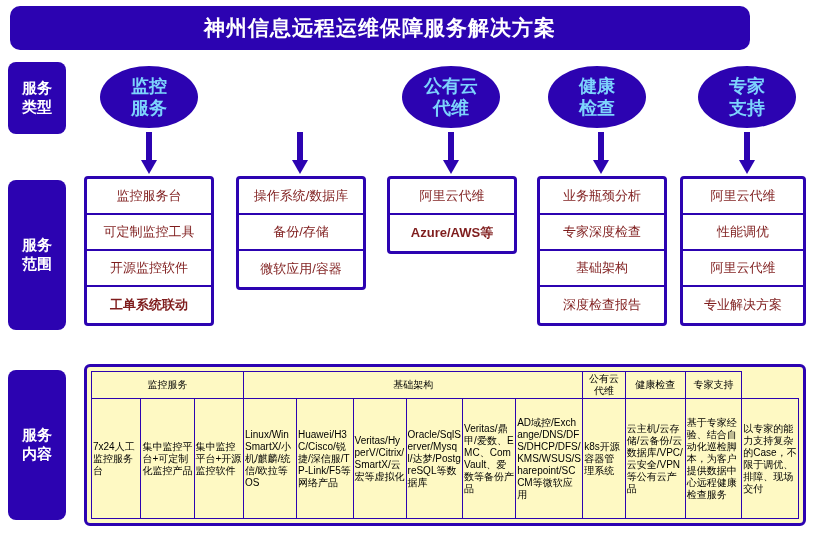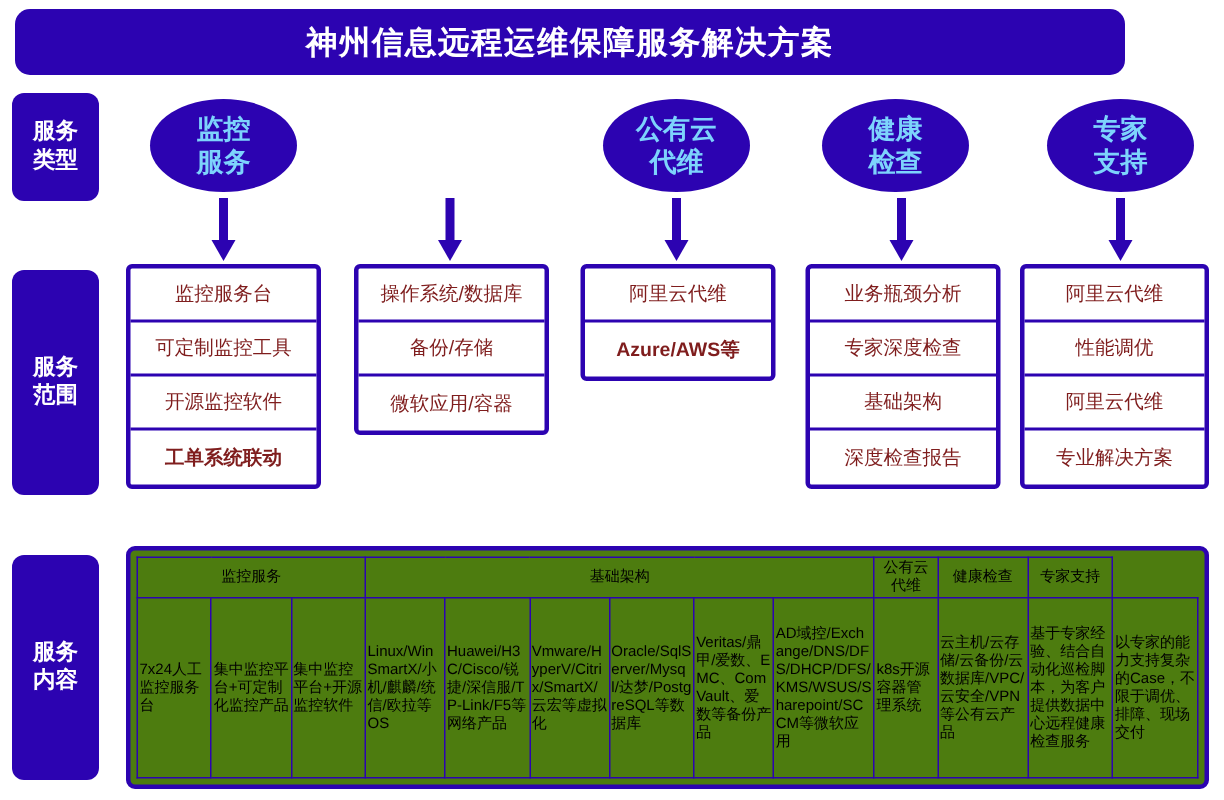--- a/index.html
+++ b/index.html
@@ -133,21 +133,21 @@
     font-weight: bold;
   }
 
   
   .content-box {
     position: absolute;
     left: 84px;
     top: 364px;
     width: 722px;
     height: 162px;
-    background: #4d7c0f;
+    background: #fef9c3;
     border: 3px solid #2c03b1;
     border-radius: 6px;
     box-sizing: border-box;
     padding: 4px;
   }
   table.content-table {
     width: 100%;
     height: 100%;
     border-collapse: collapse;
     table-layout: fixed;
@@ -280,21 +280,21 @@
           <th colspan="1">专家支持</th>
         </tr>
       </thead>
       <tbody>
         <tr>
           <td>7x24人工监控服务台</td>
           <td>集中监控平台+可定制化监控产品</td>
           <td>集中监控平台+开源监控软件</td>
           <td>Linux/Win SmartX/小机/麒麟/统信/欧拉等OS</td>
           <td>Huawei/H3C/Cisco/锐捷/深信服/TP-Link/F5等网络产品</td>
-          <td>Vmware/HyperV/Citrix/SmartX/云宏等虚拟化</td>
+          <td>Veritas/HyperV/Citrix/SmartX/云宏等虚拟化</td>
           <td>Oracle/SqlServer/Mysql/达梦/PostgreSQL等数据库</td>
           <td>Veritas/鼎甲/爱数、EMC、ComVault、爱数等备份产品</td>
           <td>AD域控/Exchange/DNS/DFS/DHCP/DFS/KMS/WSUS/Sharepoint/SCCM等微软应用</td>
           <td>k8s开源容器管理系统</td>
           <td>云主机/云存储/云备份/云数据库/VPC/云安全/VPN等公有云产品</td>
           <td>基于专家经验、结合自动化巡检脚本，为客户提供数据中心远程健康检查服务</td>
           <td>以专家的能力支持复杂的Case，不限于调优、排障、现场交付</td>
         </tr>
       </tbody>
     </table>

